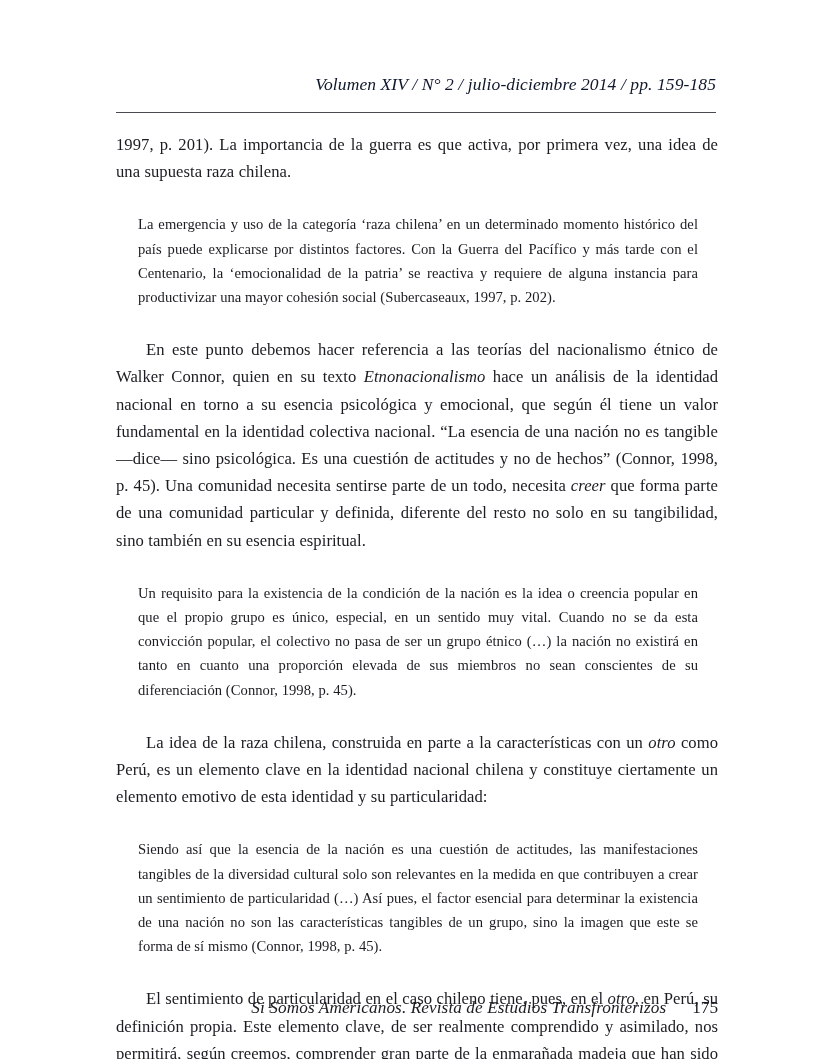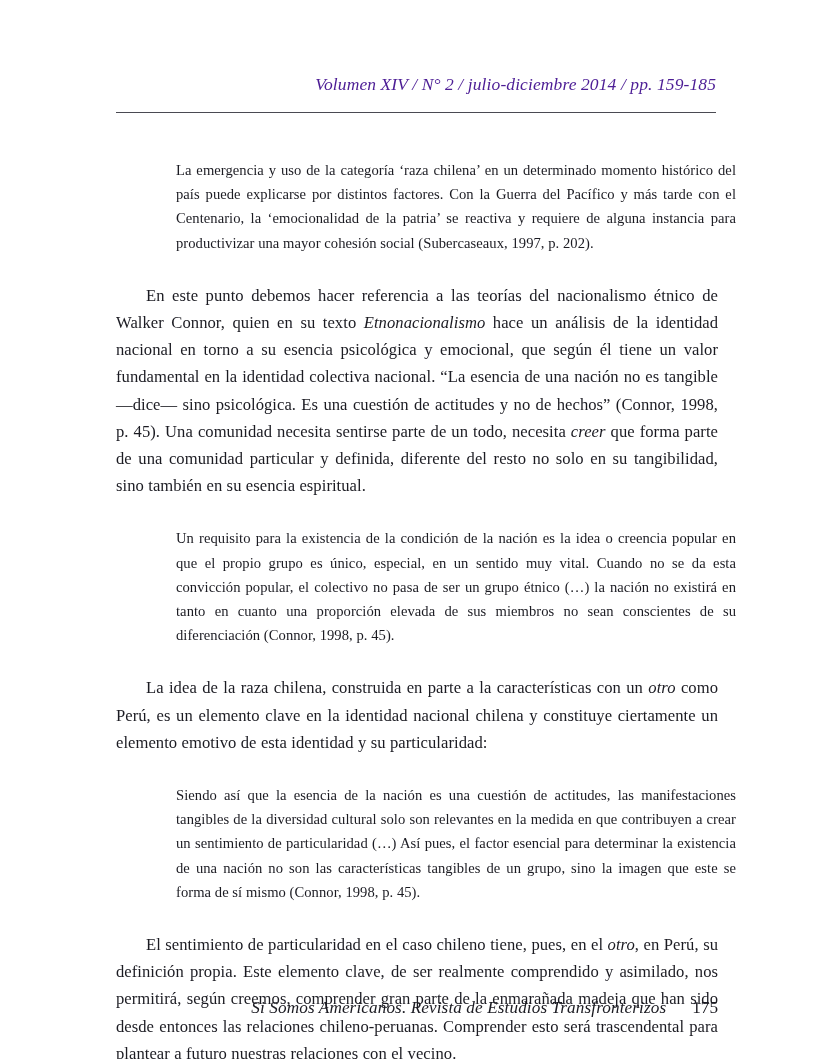--- a/index.html
+++ b/index.html
@@ -24,21 +24,21 @@
   .running-head {
     position: absolute;
     left: 116px;
     top: 72px;
     width: 600px;
     text-align: right;
     font-style: italic;
     font-size: 17.5px;
     line-height: 24px;
     letter-spacing: 0.1px;
-    color: #4c1d95;
+    color: #0f172a;
     white-space: nowrap;
   }
   .head-rule {
     position: absolute;
     left: 116px;
     top: 112px;
     width: 600px;
     height: 0;
     border-top: 1.4px solid #4a4a52;
   }
@@ -62,21 +62,21 @@
     font-size: 16.6px;
     line-height: 27.2px;
     letter-spacing: 0.05px;
     word-spacing: 0.2px;
   }
   .body-par.indent {
     text-indent: 30px;
   }
 
   .blockquote {
-    margin-left: 60px;
+    margin-left: 22px;
     width: 560px;
     font-size: 14.6px;
     line-height: 24.2px;
     letter-spacing: 0.05px;
     text-align: justify;
   }
   .gap-q  { height: 27px; }
 
   i, em { font-style: italic; }
 
@@ -104,20 +104,21 @@
 <body>
 
 <div class="page">
 
   <div class="running-head">Volumen XIV / N° 2 / julio-diciembre 2014 / pp. 159-185</div>
 
   <div class="head-rule"></div>
 
   <div class="content">
 
+    <p class="body-par">1997, p. 201). La importancia de la guerra es que activa, por primera vez, una idea de una supuesta raza chilena.</p>
 
     <div class="gap-q"></div>
 
     <p class="blockquote">La emergencia y uso de la categoría ‘raza chilena’ en un determinado momento histórico del país puede explicarse por distintos factores. Con la Guerra del Pacífico y más tarde con el Centenario, la ‘emocionalidad de la patria’ se reactiva y requiere de alguna instancia para productivizar una mayor cohesión social (Subercaseaux, 1997, p. 202).</p>
 
     <div class="gap-q"></div>
 
     <p class="body-par indent"><span>En este punto debemos hacer referencia a las teorías del nacionalismo étnico de Walker Connor, quien en su texto </span><i>Etnonacionalismo</i><span> hace un análisis de la identidad nacional en torno a su esencia psicológica y emocional, que según él tiene un valor fundamental en la identidad colectiva nacional. “La esencia de una nación no es tangible —dice— sino psicológica. Es una cuestión de actitudes y no de hechos” (Connor, 1998, p. 45). Una comunidad necesita sentirse parte de un todo, necesita </span><i>creer</i><span> que forma parte de una comunidad particular y definida, diferente del resto no solo en su tangibilidad, sino también en su esencia espiritual.</span></p>
 
     <div class="gap-q"></div>

